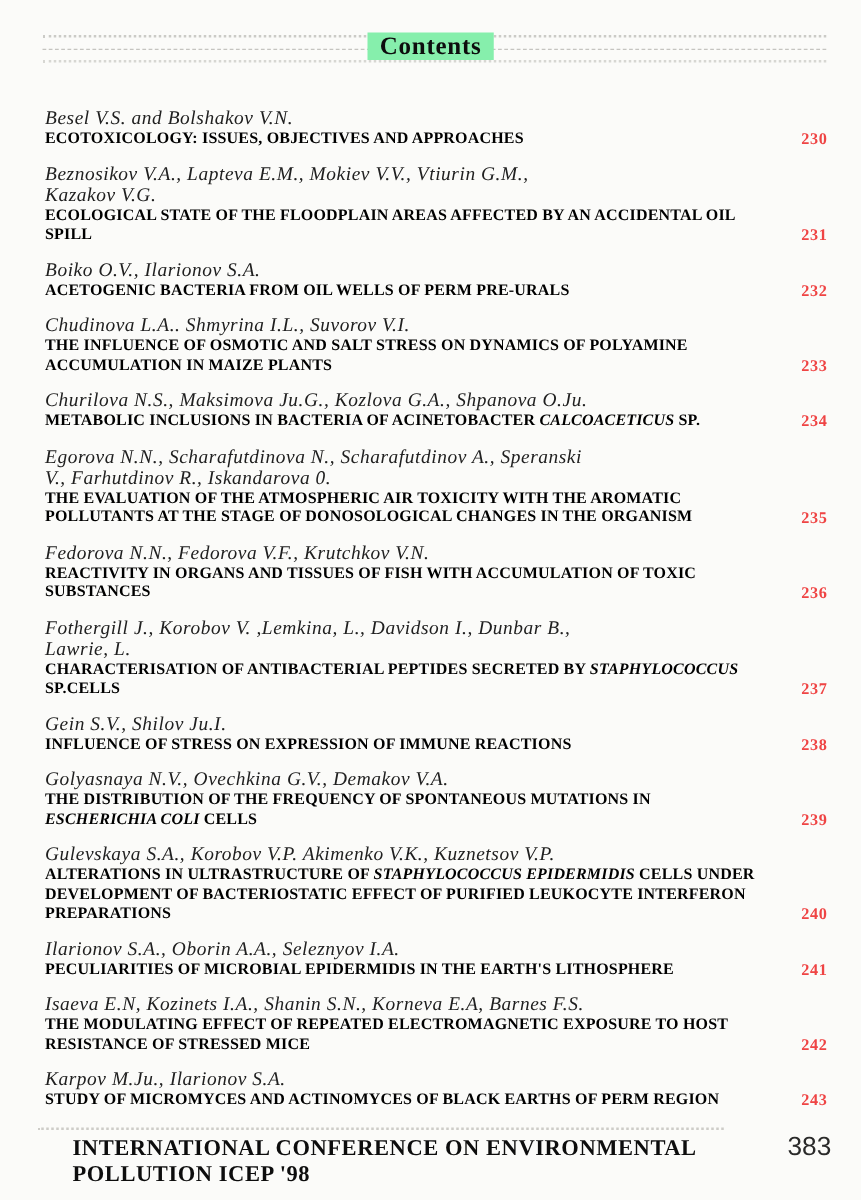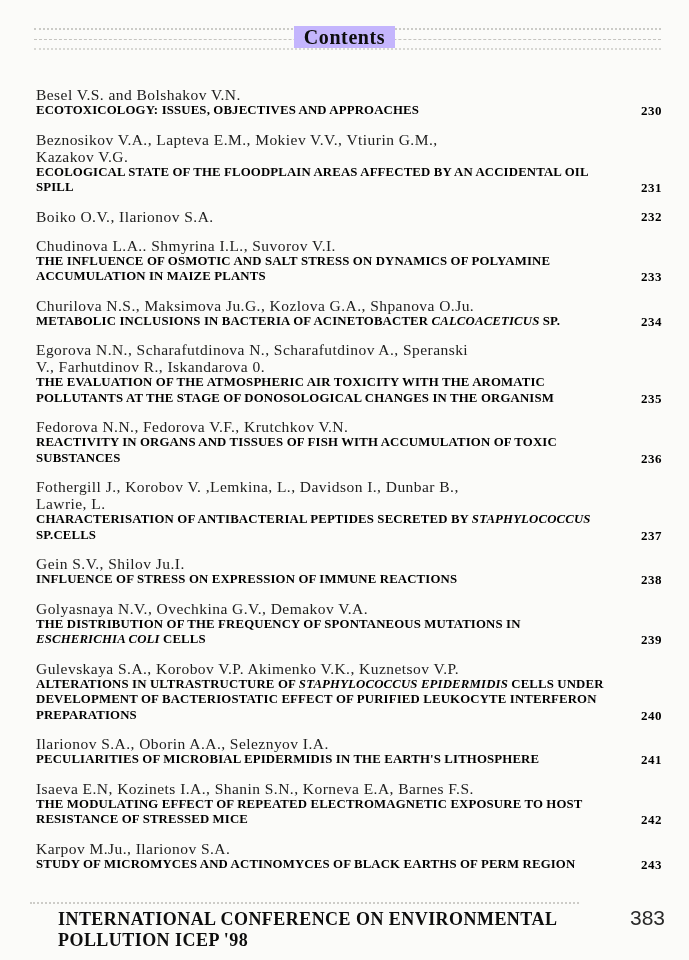--- a/index.html
+++ b/index.html
@@ -37,57 +37,58 @@
     top: 26px; left: 0; right: 0;
     margin: 0;
     text-align: center;
     font-size: 20px;
     font-weight: bold;
     letter-spacing: 0.6px;
     color: #0d0d0d;
     background: transparent;
   }
   .contents-title .inner {
-    background: #c4b5fd;
+    background: #86efac;
     padding: 0 10px;
     position: relative;
   }
 
   
   .entries {
     position: absolute;
     top: 86px; left: 36px; right: 26px;
   }
   .entry {
     display: flex;
     align-items: flex-end;
     margin-bottom: 12px;
   }
   .entry-body { flex: 1; max-width: 578px; }
   .authors {
     font-size: 15.5px;
     line-height: 17px;
     letter-spacing: 0.45px;
     color: #202020;
+    font-style: italic;
   }
   .title {
     font-weight: bold;
     font-size: 12.8px;
     line-height: 15.5px;
     letter-spacing: 0.15px;
     color: #000;
   }
   .title .it { font-style: italic; }
   .pagenum {
     font-weight: bold;
     font-size: 13px;
     line-height: 15.5px;
     width: 48px;
     text-align: right;
-    color: #000000;
+    color: #ef4444;
     letter-spacing: 0.5px;
   }
 
   
   .footer {
     position: absolute;
     left: 0; right: 0; top: 900px;
     display: flex;
     align-items: baseline;
     padding: 6px 24px 0 58px;
@@ -137,20 +138,21 @@
       <div class="entry-body">
         <div class="authors">Beznosikov V.A., Lapteva E.M., Mokiev V.V., Vtiurin G.M.,<br>Kazakov V.G.</div>
         <div class="title"><span>ECOLOGICAL STATE OF THE FLOODPLAIN AREAS AFFECTED BY AN ACCIDENTAL OIL</span><br><span>SPILL</span></div>
       </div>
       <div class="pagenum">231</div>
     </div>
 
     <div class="entry">
       <div class="entry-body">
         <div class="authors">Boiko O.V., Ilarionov S.A.</div>
+        <div class="title"><span>ACETOGENIC BACTERIA FROM OIL WELLS OF PERM PRE-URALS</span></div>
       </div>
       <div class="pagenum">232</div>
     </div>
 
     <div class="entry">
       <div class="entry-body">
         <div class="authors">Chudinova L.A.. Shmyrina I.L., Suvorov V.I.</div>
         <div class="title"><span>THE INFLUENCE OF OSMOTIC AND SALT STRESS ON DYNAMICS OF POLYAMINE</span><br><span>ACCUMULATION IN MAIZE PLANTS</span></div>
       </div>
       <div class="pagenum">233</div>

